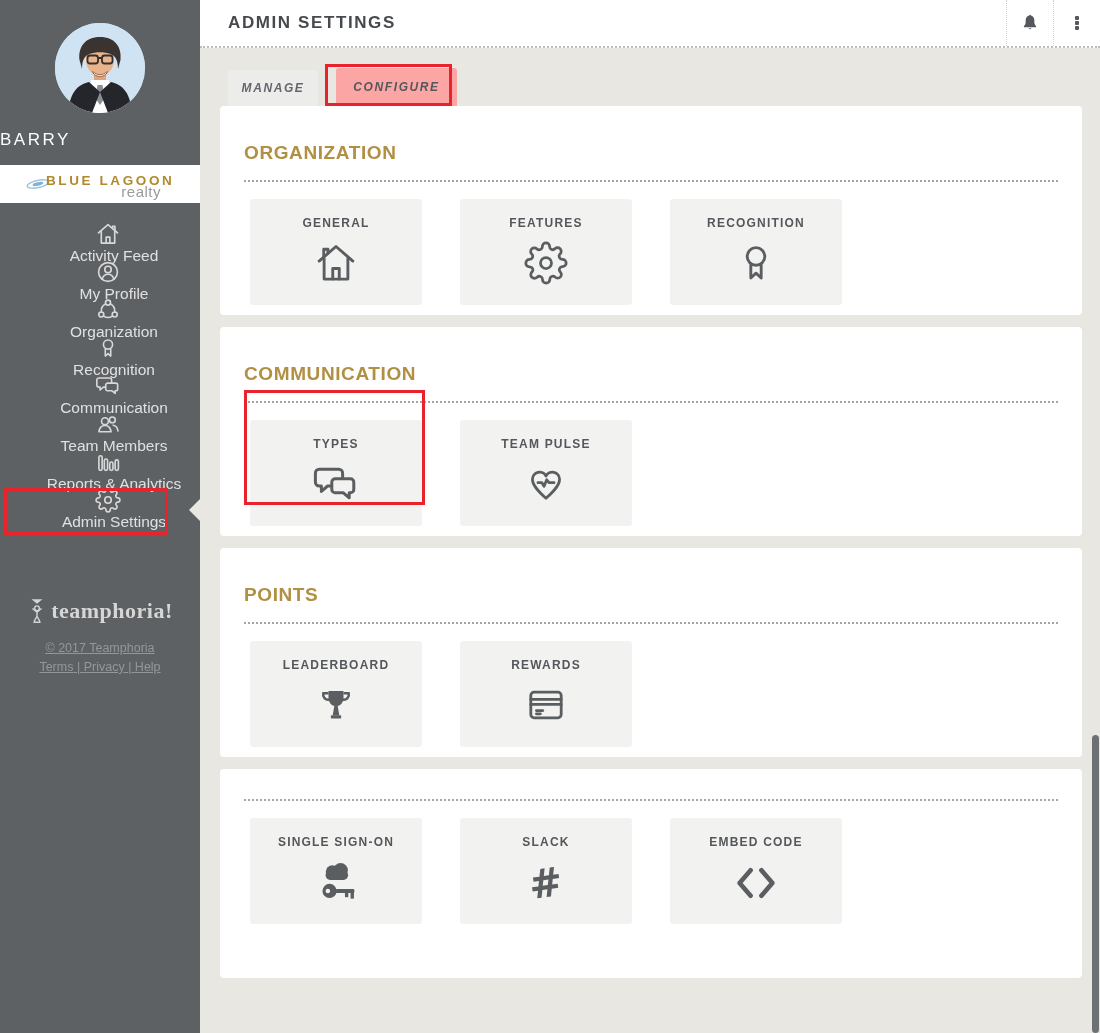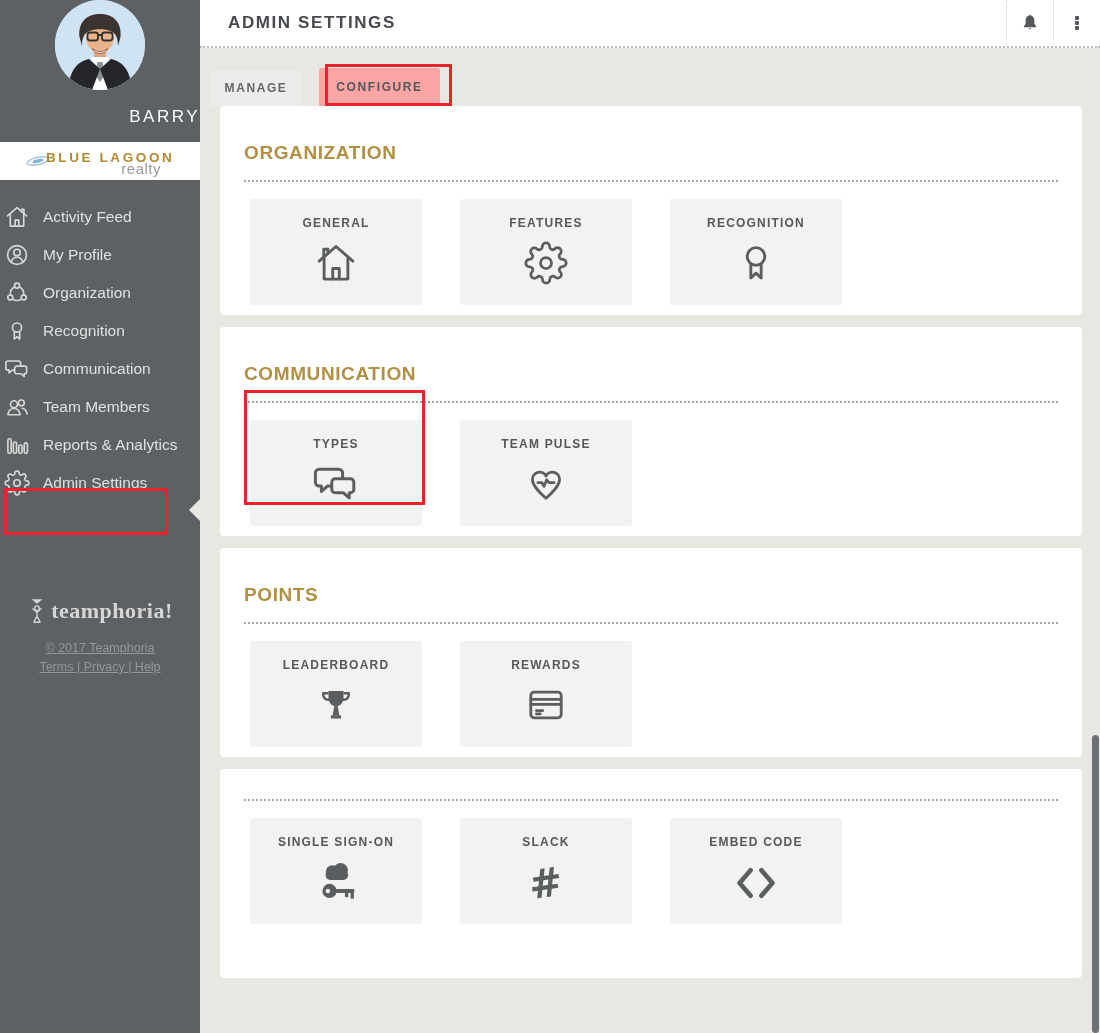--- a/index.html
+++ b/index.html
@@ -2,44 +2,44 @@
 <html><head>
 <meta charset="utf-8">
 <style>
   html,body{margin:0;padding:0;}
   body{
     width:1100px;height:1033px;position:relative;overflow:hidden;
     font-family:"Liberation Sans",sans-serif;background:#e8e7e2;
   }
   
   .sidebar{position:absolute;left:0;top:0;width:200px;height:1033px;background:#5d6164;}
-  .profile{text-align:right;}
+  .profile{padding-top:23px;text-align:left;}
   .avatar{width:90px;height:90px;border-radius:50%;margin:0 auto;overflow:hidden;background:#cfe3f2;}
   .user-name{margin-top:17px;color:#fdfdfd;font-size:17px;letter-spacing:2.5px;font-weight:400;}
   .logo-band{margin-top:15px;background:#ffffff;height:38px;position:relative;}
   .lagoon{position:absolute;left:46px;top:8px;color:#b1892f;font-weight:bold;font-size:13.5px;letter-spacing:2.6px;white-space:nowrap;}
   .realty{position:absolute;right:39px;top:18px;color:#9b9b9b;font-size:15px;letter-spacing:.5px;}
   .swoosh{position:absolute;left:26px;top:12px;}
   .nav{margin-top:18px;}
-  .nav-item{height:38px;display:flex;align-items:center;padding-left:4px;color:#e0e0e0;font-size:15.5px;cursor:pointer;}
+  .nav-item{height:38px;display:flex;align-items:center;padding-left:28px;color:#e0e0e0;font-size:15.5px;cursor:pointer;flex-direction:column;}
   .nav-icon{width:26px;height:26px;margin-right:13px;color:#d8d8d8;flex:none;}
   .nav-icon svg{width:26px;height:26px;display:block;}
   .sidebar-footer{position:absolute;left:0;top:597px;width:200px;text-align:center;}
   .brand-row{display:flex;align-items:center;justify-content:center;gap:4px;color:#d6d6d6;}
   .brand-text{font-family:Liberation Serif, serif;font-weight:bold;font-size:22px;letter-spacing:.5px;}
   .copyright{margin-top:14px;font-size:12.5px;color:#94979a;line-height:19px;text-decoration:underline;}
   .legal a, .legal span.lnk{color:#94979a;text-decoration:none;cursor:pointer;}
   
   .main{position:absolute;left:200px;top:0;width:900px;height:1033px;background:#e8e7e2;}
   .topbar{height:46px;background:#fff;border-bottom:2px dotted #bdbdb8;display:flex;align-items:stretch;}
   .topbar-title{flex:1;display:flex;align-items:center;padding-left:28px;font-size:17px;font-weight:bold;letter-spacing:1.6px;color:#46494d;}
   .icon-cell{width:46px;display:flex;align-items:center;justify-content:center;border-left:1px dotted #d2d2cd;cursor:pointer;color:#54575b;}
   .kebab .dot{width:3.5px;height:3.5px;background:#54575b;border-radius:1px;margin:1.6px auto;}
   
-  .tabs{display:flex;align-items:flex-end;height:58px;padding-left:11px;}
+  .tabs{display:flex;align-items:flex-end;height:58px;padding-left:28px;font-style:italic;}
   .tab{display:flex;align-items:center;justify-content:center;font-size:12px;font-weight:bold;letter-spacing:1.6px;cursor:pointer;border-radius:3px 3px 0 0;}
   .tab-manage{width:90px;height:36px;background:#ececea;color:#63666a;}
   .tab-configure{width:121px;height:38px;background:#fca5a5;color:#54575b;margin-left:18px;}
   
   .card{margin:0 18px 12px 20px;height:209px;background:#fff;border-radius:4px;padding:20px 24px 0 24px;box-sizing:border-box;}
   .section-title{font-size:19px;font-weight:bold;letter-spacing:.6px;color:#b18f43;}
   .dotted-sep{border-bottom:2px dotted #a6a6a1;margin-top:10px;}
   .tiles{display:flex;gap:38px;margin:17px 0 0 6px;}
   .tile{width:172px;height:106px;background:#f2f2f0;border-radius:3px;display:flex;flex-direction:column;align-items:center;padding-top:17px;box-sizing:border-box;cursor:pointer;}
   .tile-label{font-size:12px;font-weight:bold;letter-spacing:1.2px;color:#54575b;white-space:nowrap;}

